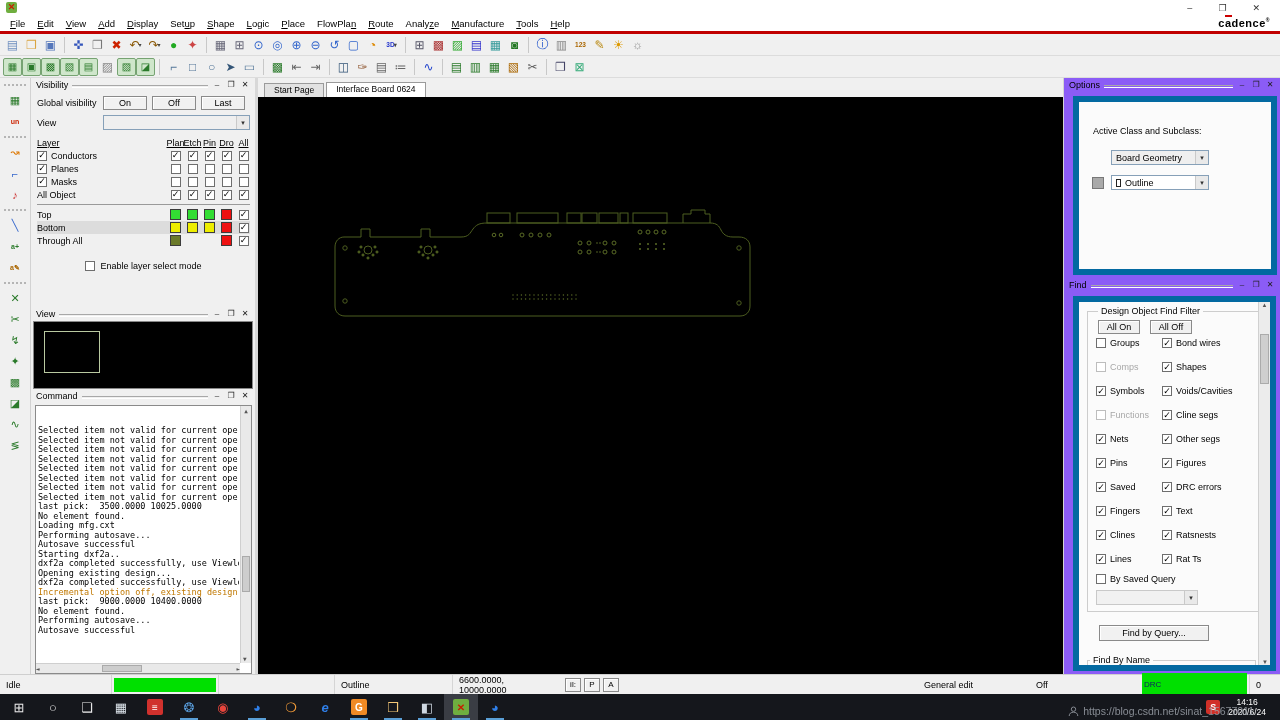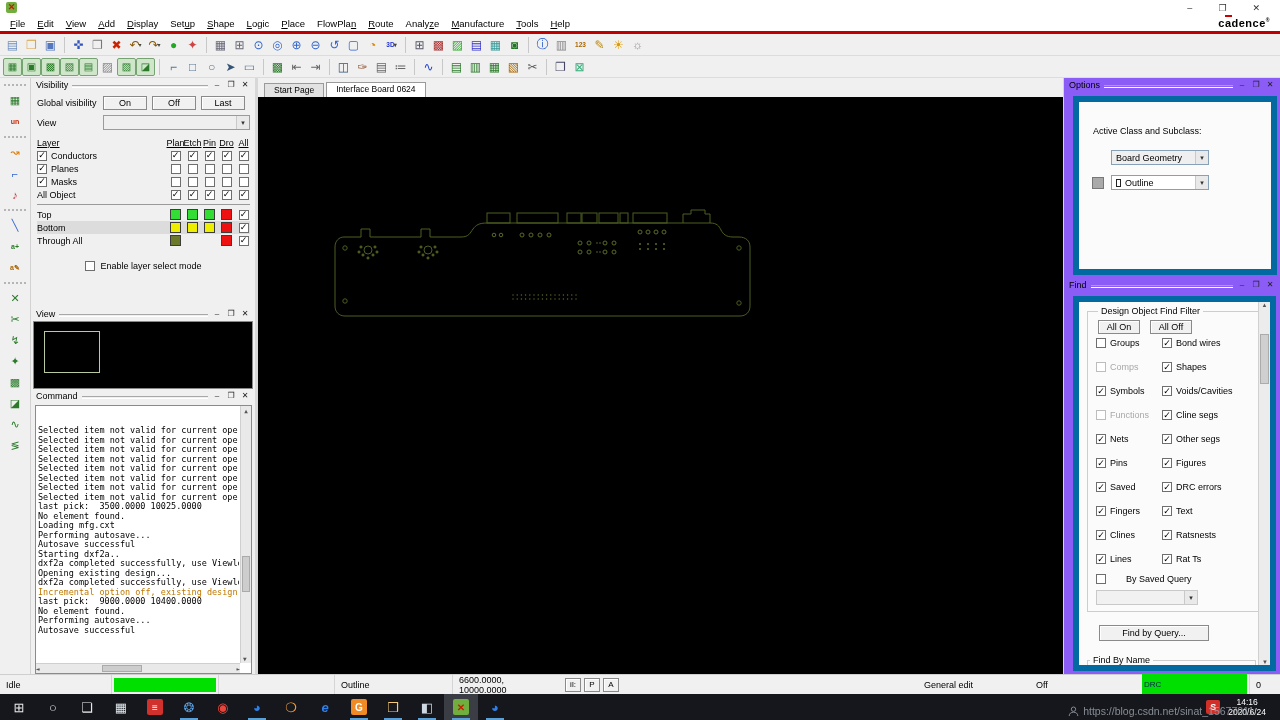--- a/index.html
+++ b/index.html
@@ -95,21 +95,21 @@
   #opt-combo2 { width:98px; }
   .subglyph { display:inline-block; width:5px; height:8px; border:1px solid #222; margin-right:4px; }
 
   #find-fs { margin:4px 14px 0 8px; border:1px solid #cdcdcd; padding:3px 0 6px 8px; position:relative; }
   #find-fs legend, .fs-legend { font-size:9px; padding:0 3px; margin-left:2px; }
   #find-btns { display:flex; gap:10px; margin:1px 0 4px 2px; }
   #find-btns .btn3d { width:42px; height:14px; }
   #find-grid { display:grid; grid-template-columns:66px 100px; row-gap:14px; }
   .fitem { display:flex; align-items:center; gap:4px; font-size:9px; height:10px; }
   .fitem.dis { color:#a8a8a8; }
-  #bsq-row { display:flex; align-items:center; gap:20px; font-size:9px; margin-top:10px; }
+  #bsq-row { display:flex; align-items:center; gap:4px; font-size:9px; margin-top:10px; }
   #bsq-combo { width:102px; margin-top:6px; }
   #fbq-btn { width:110px; height:16px; margin:13px 0 0 20px; }
   #fbn-fs { margin:14px 14px 0 8px; border:1px solid #cdcdcd; border-bottom:none; height:10px; overflow:hidden; }
   .find-scroll { position:absolute; top:0; right:0; bottom:0; width:12px; background:#ececec; border-left:1px solid #d0d0d0; font-size:6px; color:#555; text-align:center; }
   .find-scroll .thumb { position:absolute; left:1px; right:1px; top:32px; height:50px; background:#cfcfcf; border:1px solid #ababab; }
 
   
   #statusbar { top:674px; left:0; width:1280px; height:20px; background:#f0f0f0; border-top:1px solid #cfcfcf; display:flex; align-items:center; font-size:9px; }
   .sb-cell { height:100%; display:flex; align-items:center; padding:0 6px; border-right:1px solid #d5d5d5; flex:none; }
   #sb-progress { width:107px; padding:0; } #sb-progress .bar { width:100%; height:14px; background:#00e000; margin:0 2px; }

